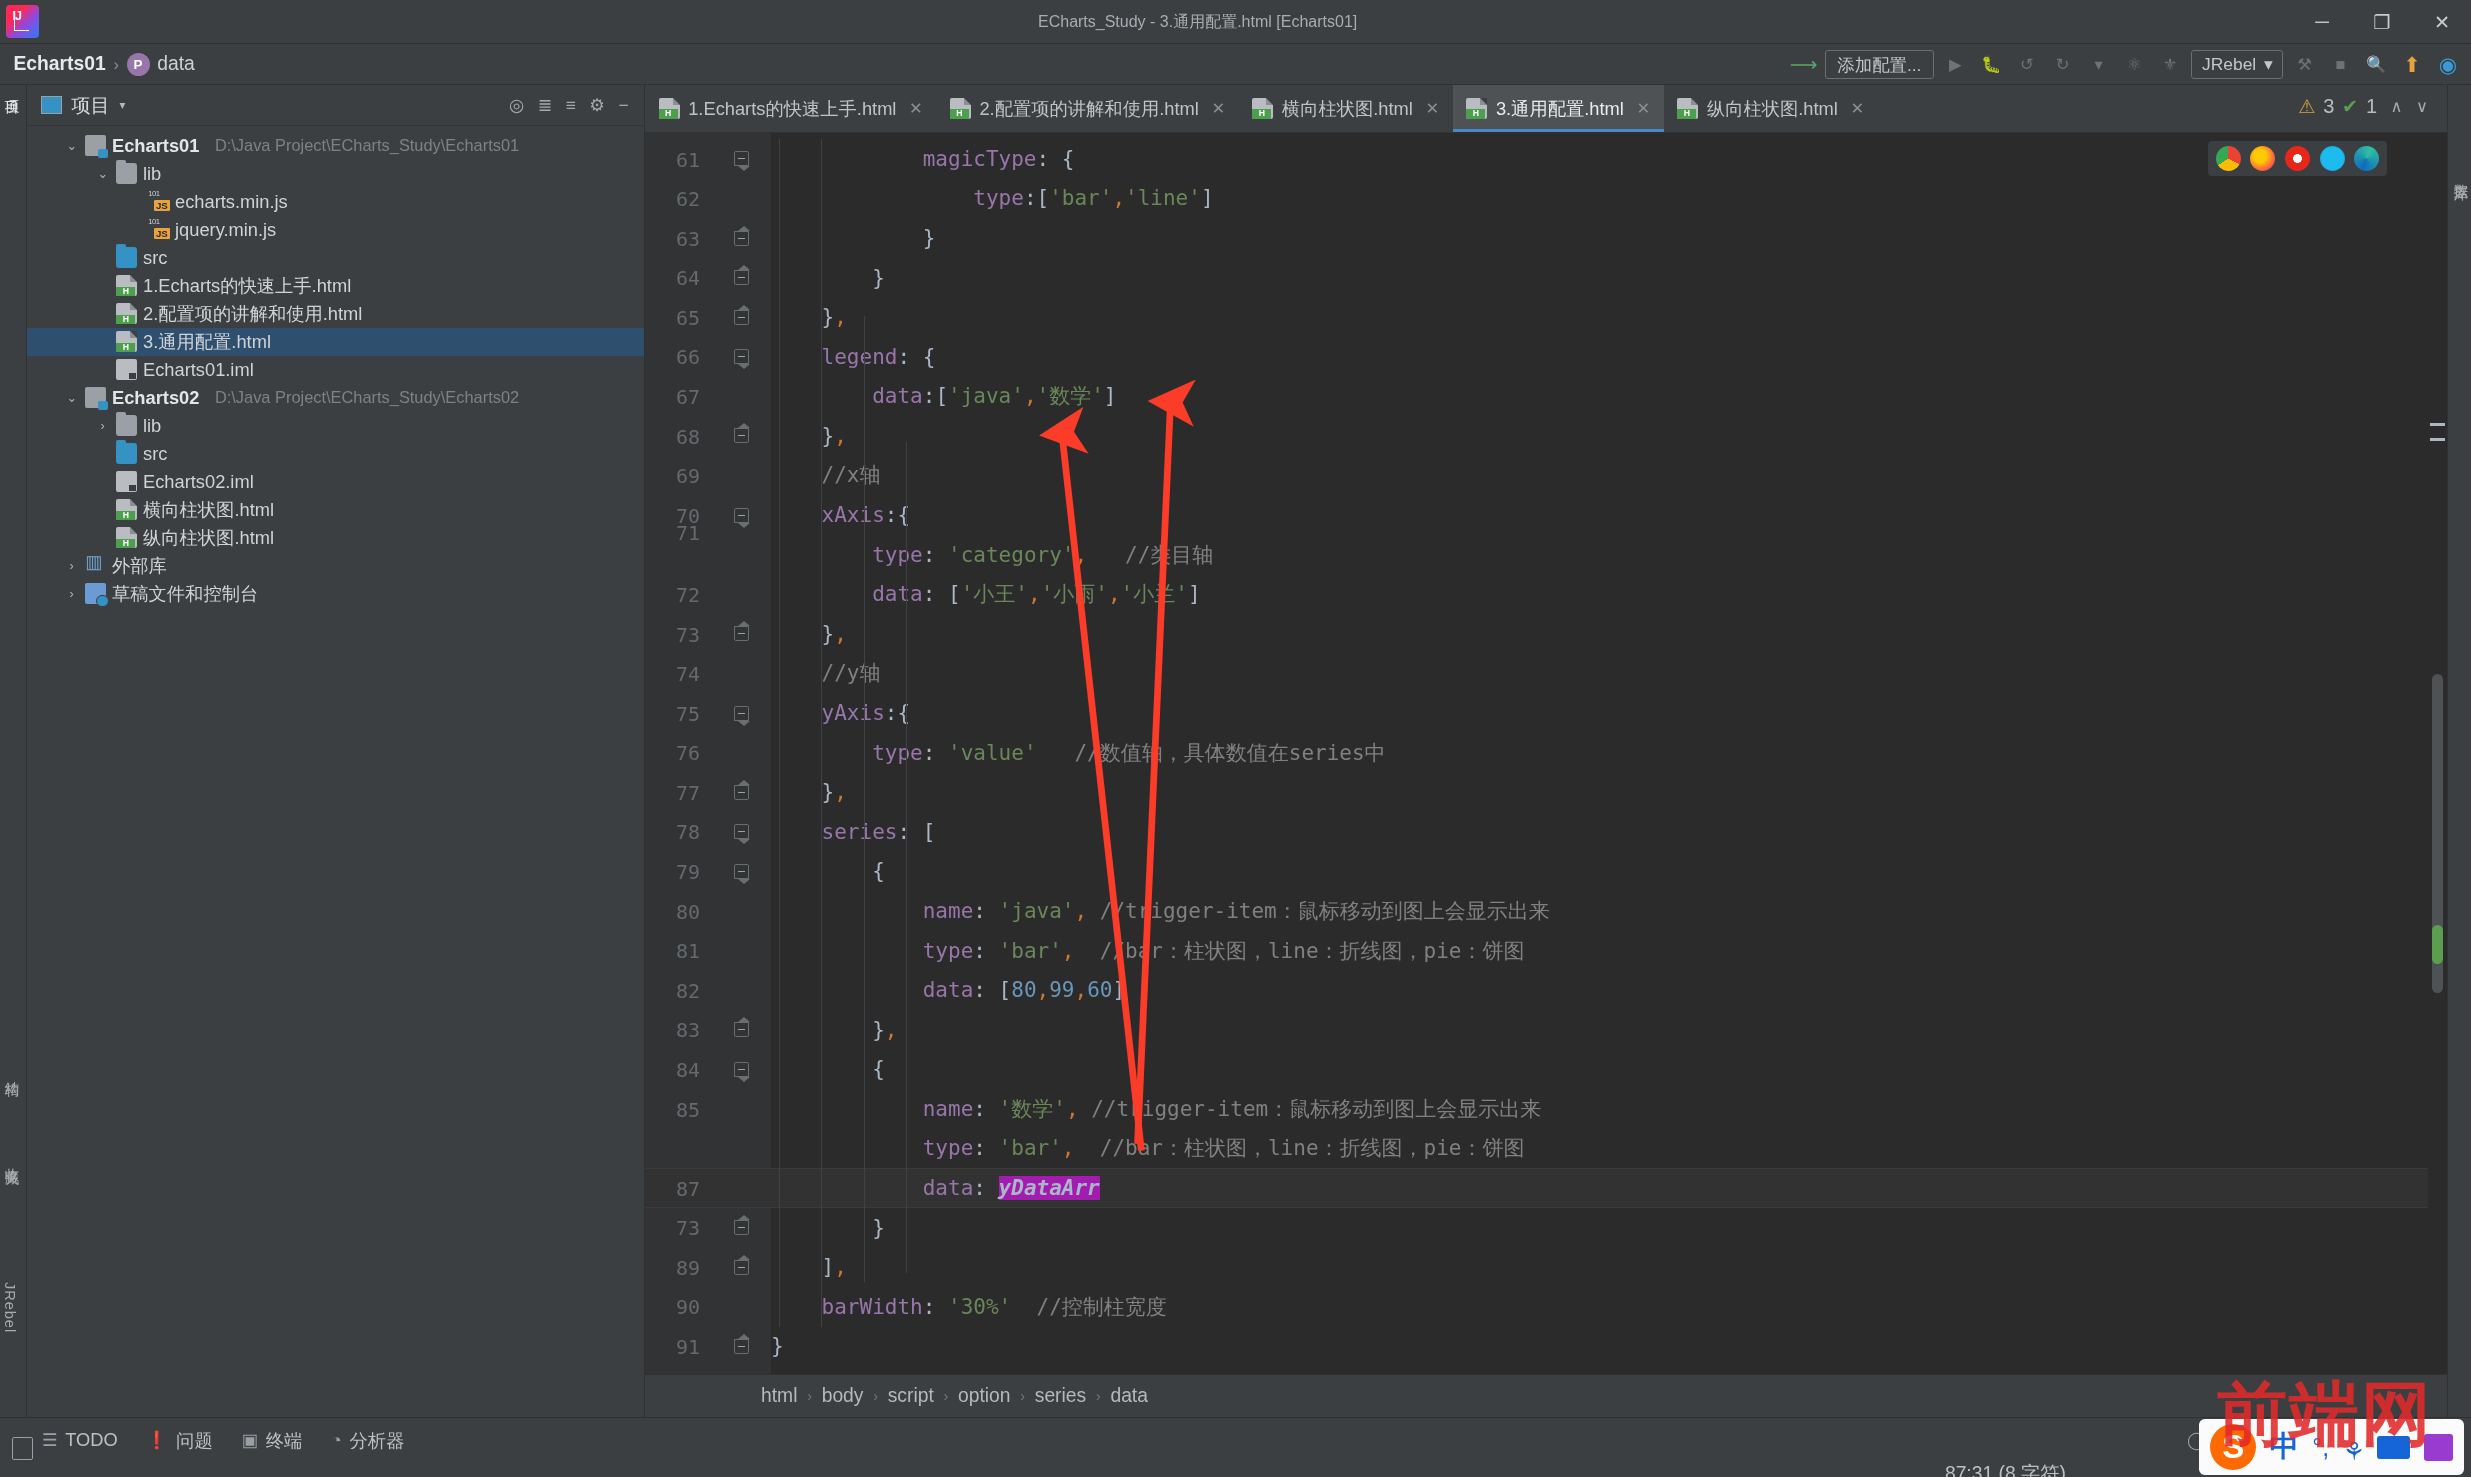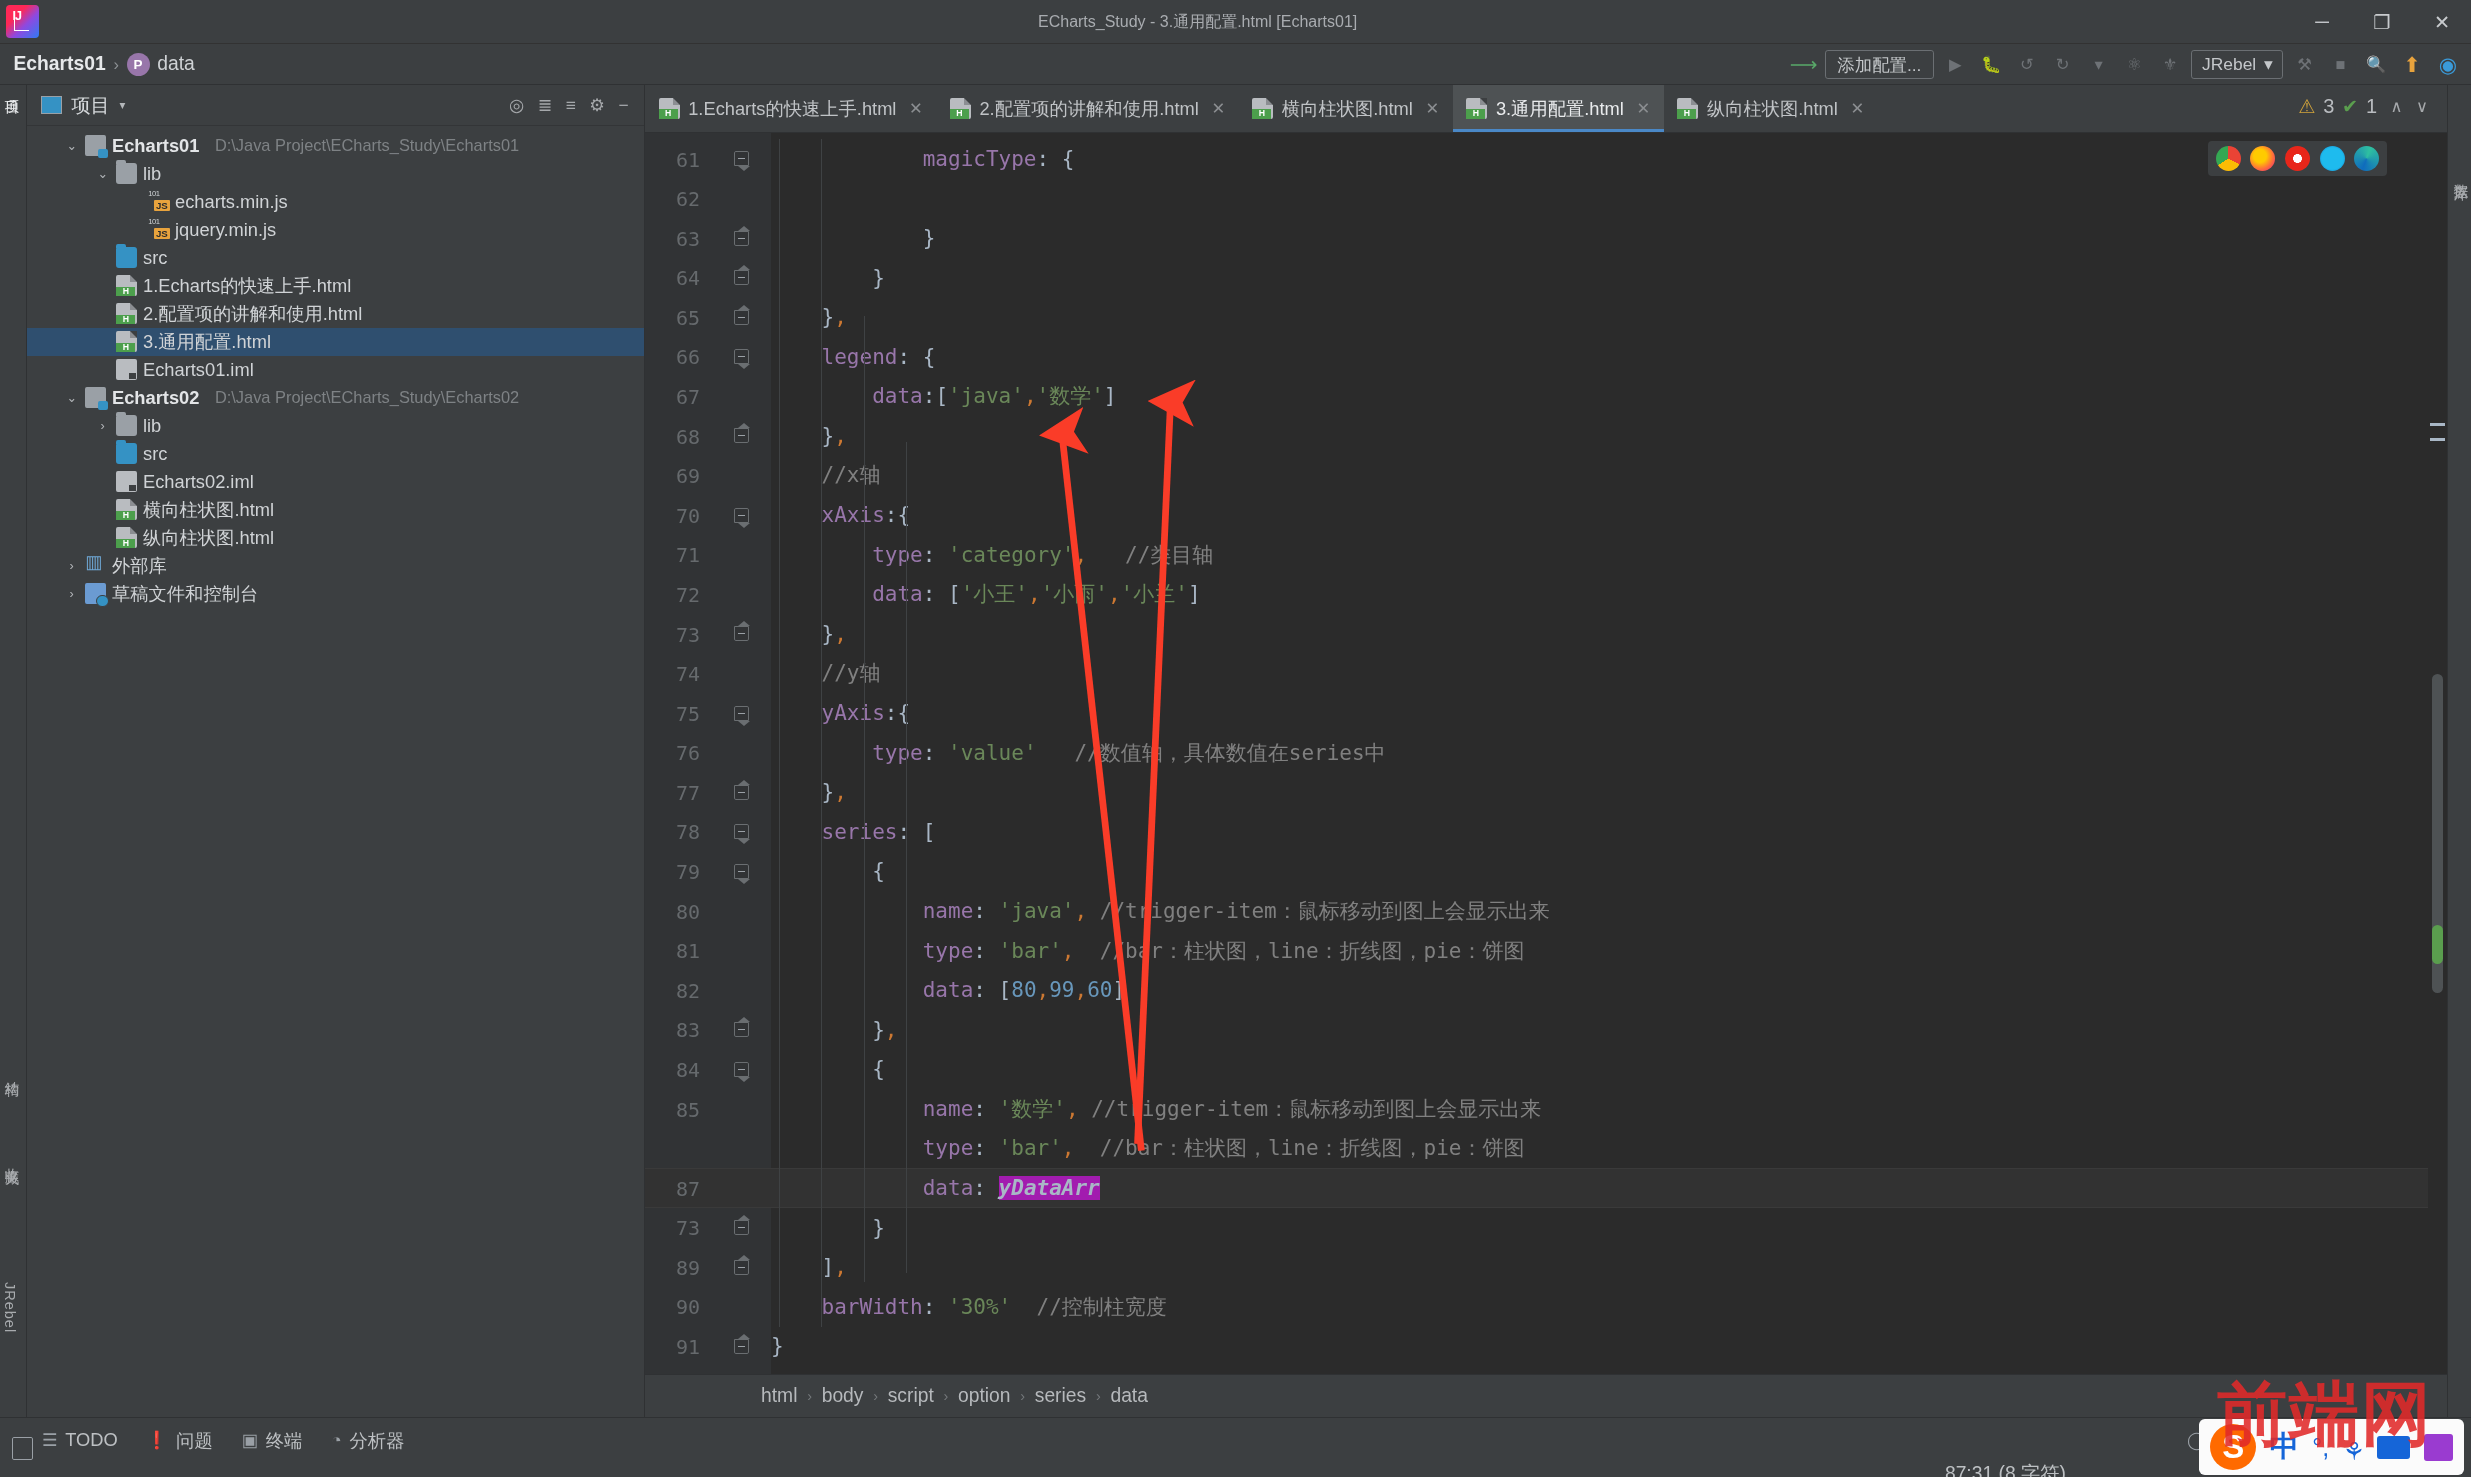--- a/index.html
+++ b/index.html
@@ -472,21 +472,21 @@
           <div class="ln" style="top: 252px;">67</div>
           <div class="ln" style="top: 292px;">68</div>
           <div class="fold up" style="top: 295px;">
             <div class="box"></div>
           </div>
           <div class="ln" style="top: 331px;">69</div>
           <div class="ln" style="top: 371px;">70</div>
           <div class="fold down" style="top: 375px;">
             <div class="box"></div>
           </div>
-          <div class="ln" style="top: 410px;">71</div>
+          <div class="ln" style="top: 388px;">71</div>
           <div class="ln" style="top: 450px;">72</div>
           <div class="ln" style="top: 490px;">73</div>
           <div class="fold up" style="top: 493px;">
             <div class="box"></div>
           </div>
           <div class="ln" style="top: 529px;">74</div>
           <div class="ln" style="top: 569px;">75</div>
           <div class="fold down" style="top: 573px;">
             <div class="box"></div>
           </div>
@@ -527,20 +527,21 @@
             <div class="box"></div>
           </div>
           <div class="ln" style="top: 1162px;">90</div>
           <div class="ln" style="top: 1202px;">91</div>
           <div class="fold up" style="top: 1206px;">
             <div class="box"></div>
           </div>
         </div>
       <div class="codearea" id="codearea">
           <div class="cl" style="top: 5.8px;"><span class="pl">            </span><span class="prop">magicType</span><span class="pl">: {</span></div>
+          <div class="cl" style="top: 45px;"><span class="pl">                </span><span class="prop">type</span><span class="pl">:[</span><span class="str">'bar'</span><span class="k">,</span><span class="str">'line'</span><span class="pl">]</span></div>
           <div class="cl" style="top: 85px;"><span class="pl">            }</span></div>
           <div class="cl" style="top: 125px;"><span class="pl">        }</span></div>
           <div class="cl" style="top: 164px;"><span class="pl">    }</span><span class="k">,</span></div>
           <div class="cl" style="top: 204px;"><span class="pl">    </span><span class="prop">legend</span><span class="pl">: {</span></div>
           <div class="cl" style="top: 243px;"><span class="pl">        </span><span class="prop">data</span><span class="pl">:[</span><span class="str">'java'</span><span class="k">,</span><span class="str">'数学'</span><span class="pl">]</span></div>
           <div class="cl" style="top: 283px;"><span class="pl">    }</span><span class="k">,</span></div>
           <div class="cl" style="top: 322px;"><span class="cm">    //x轴</span></div>
           <div class="cl" style="top: 362px;"><span class="pl">    </span><span class="prop">xAxis</span><span class="pl">:{</span></div>
           <div class="cl" style="top: 402px;"><span class="pl">        </span><span class="prop">type</span><span class="pl">: </span><span class="str">'category'</span><span class="k">,</span><span class="cm">   //类目轴</span></div>
           <div class="cl" style="top: 441px;"><span class="pl">        </span><span class="prop">data</span><span class="pl">: [</span><span class="str">'小王'</span><span class="k">,</span><span class="str">'小雨'</span><span class="k">,</span><span class="str">'小兰'</span><span class="pl">]</span></div>

